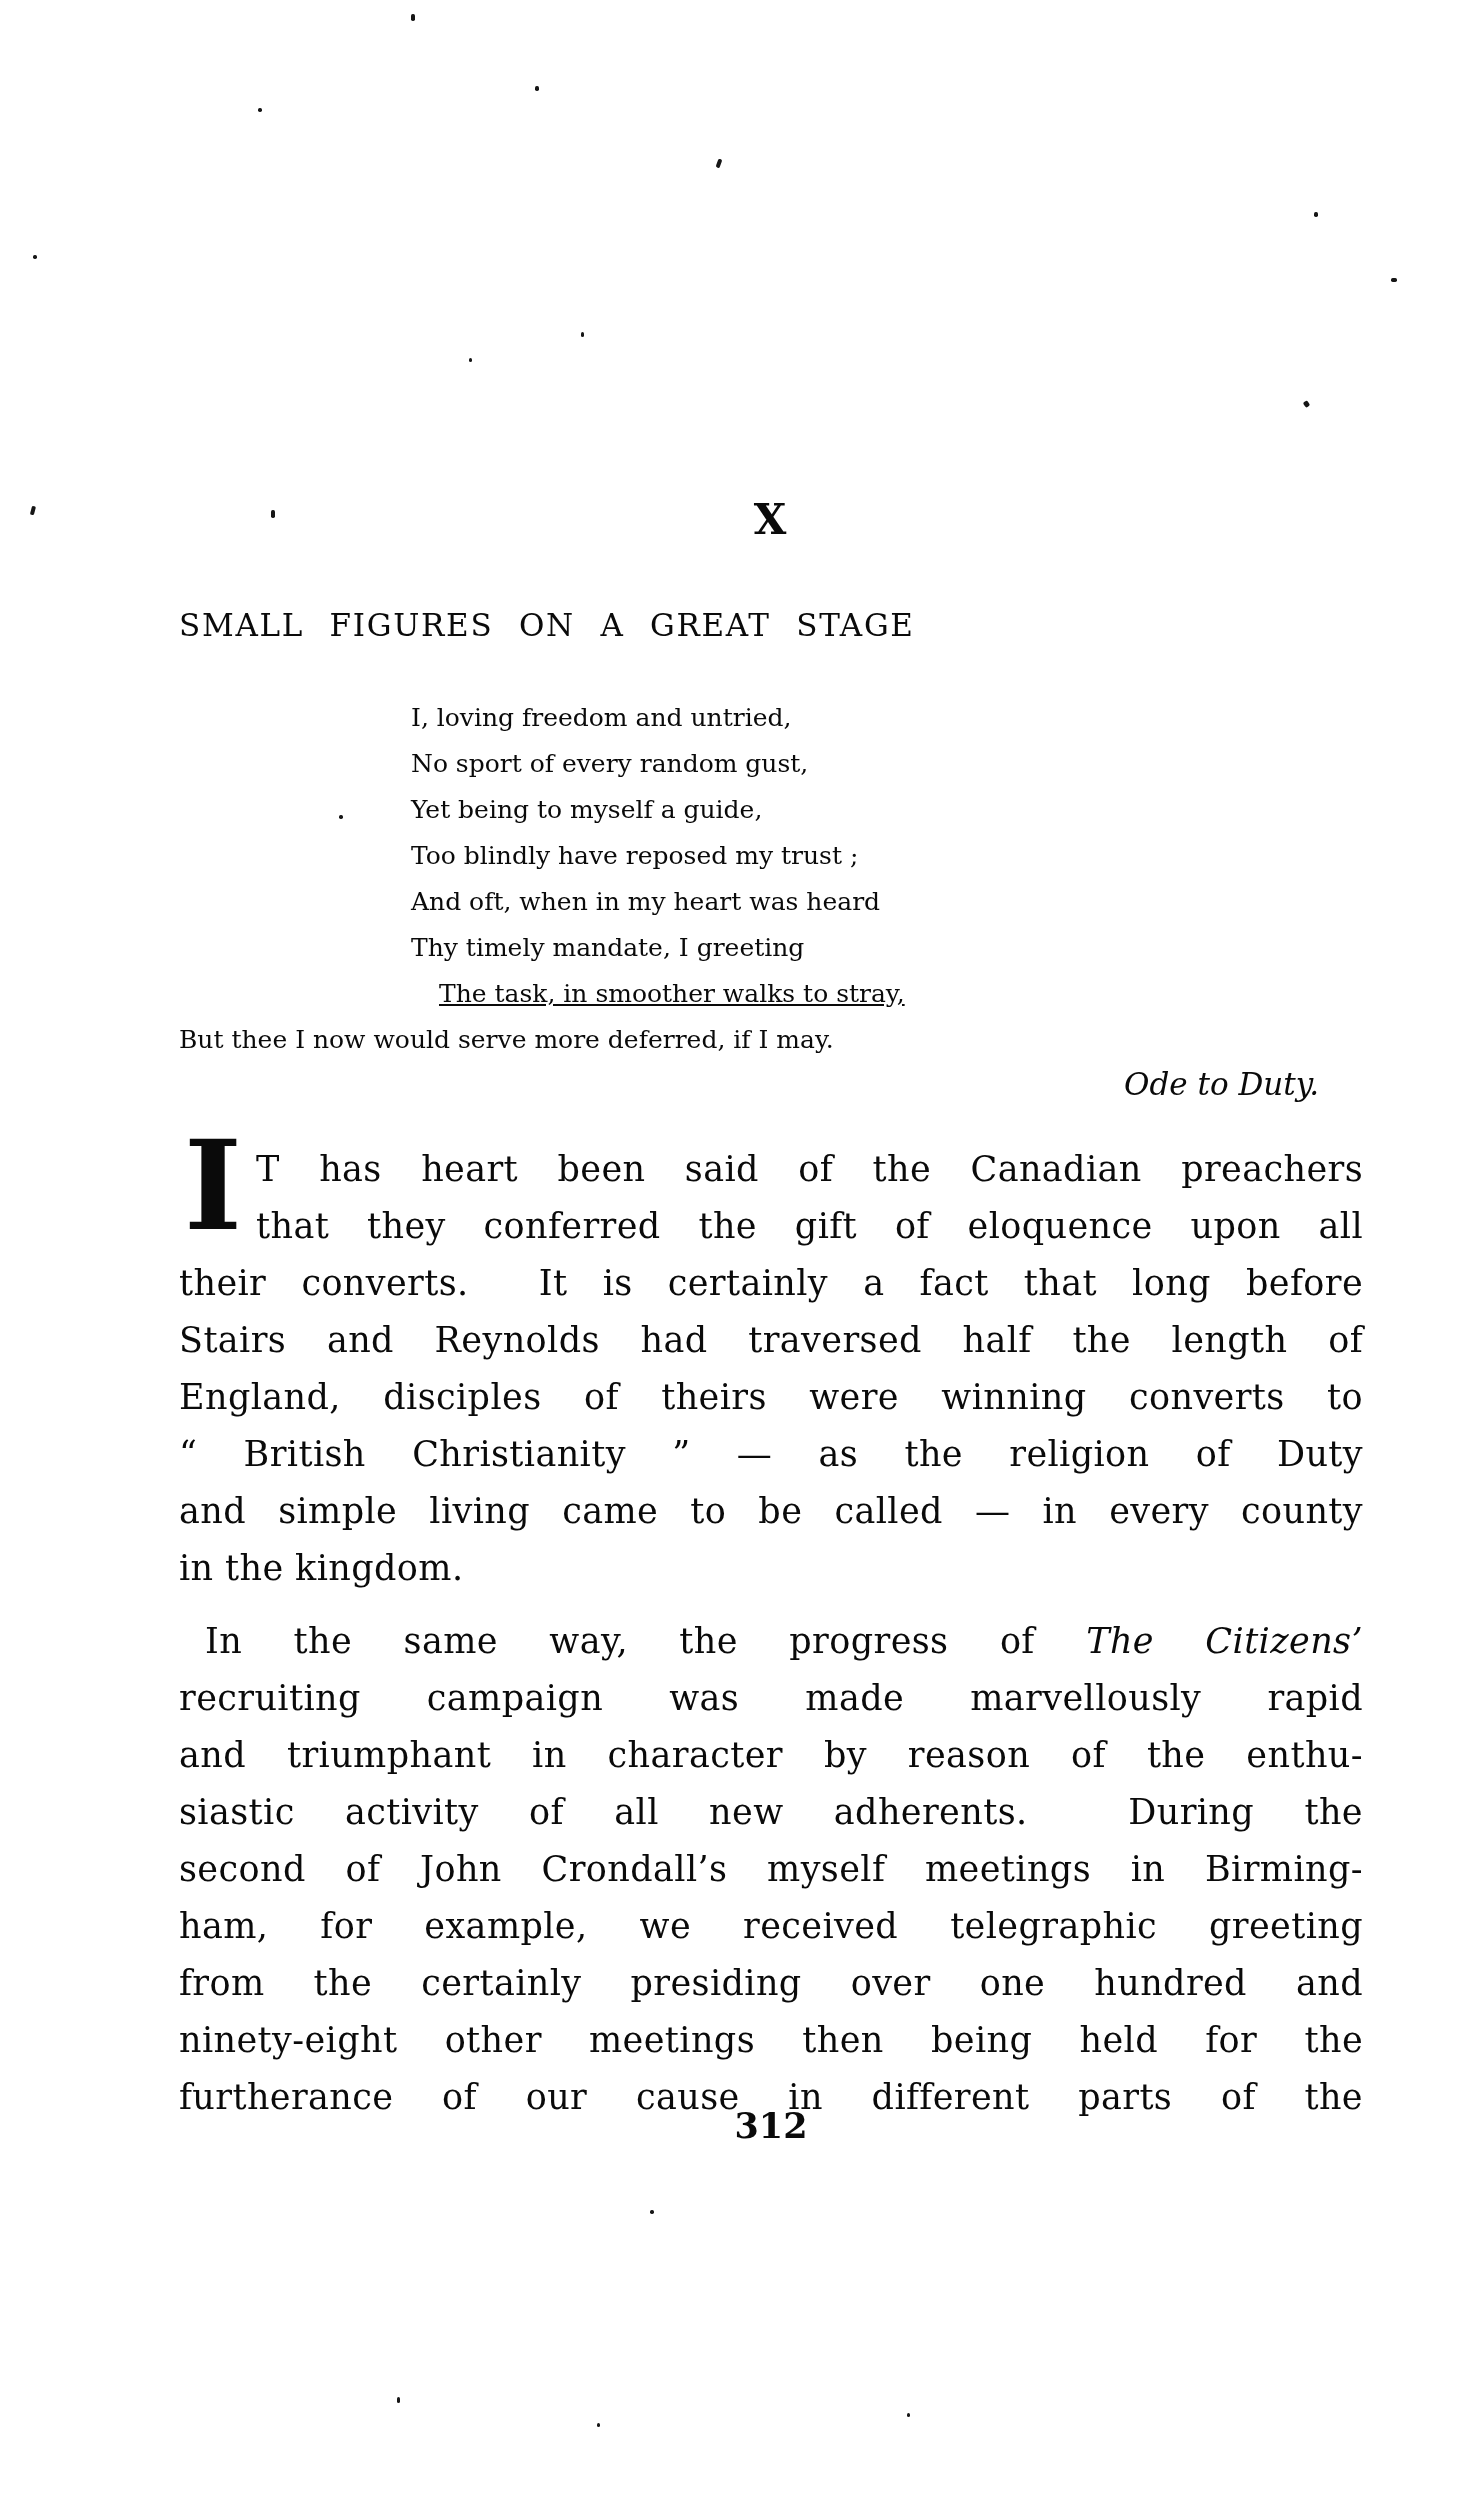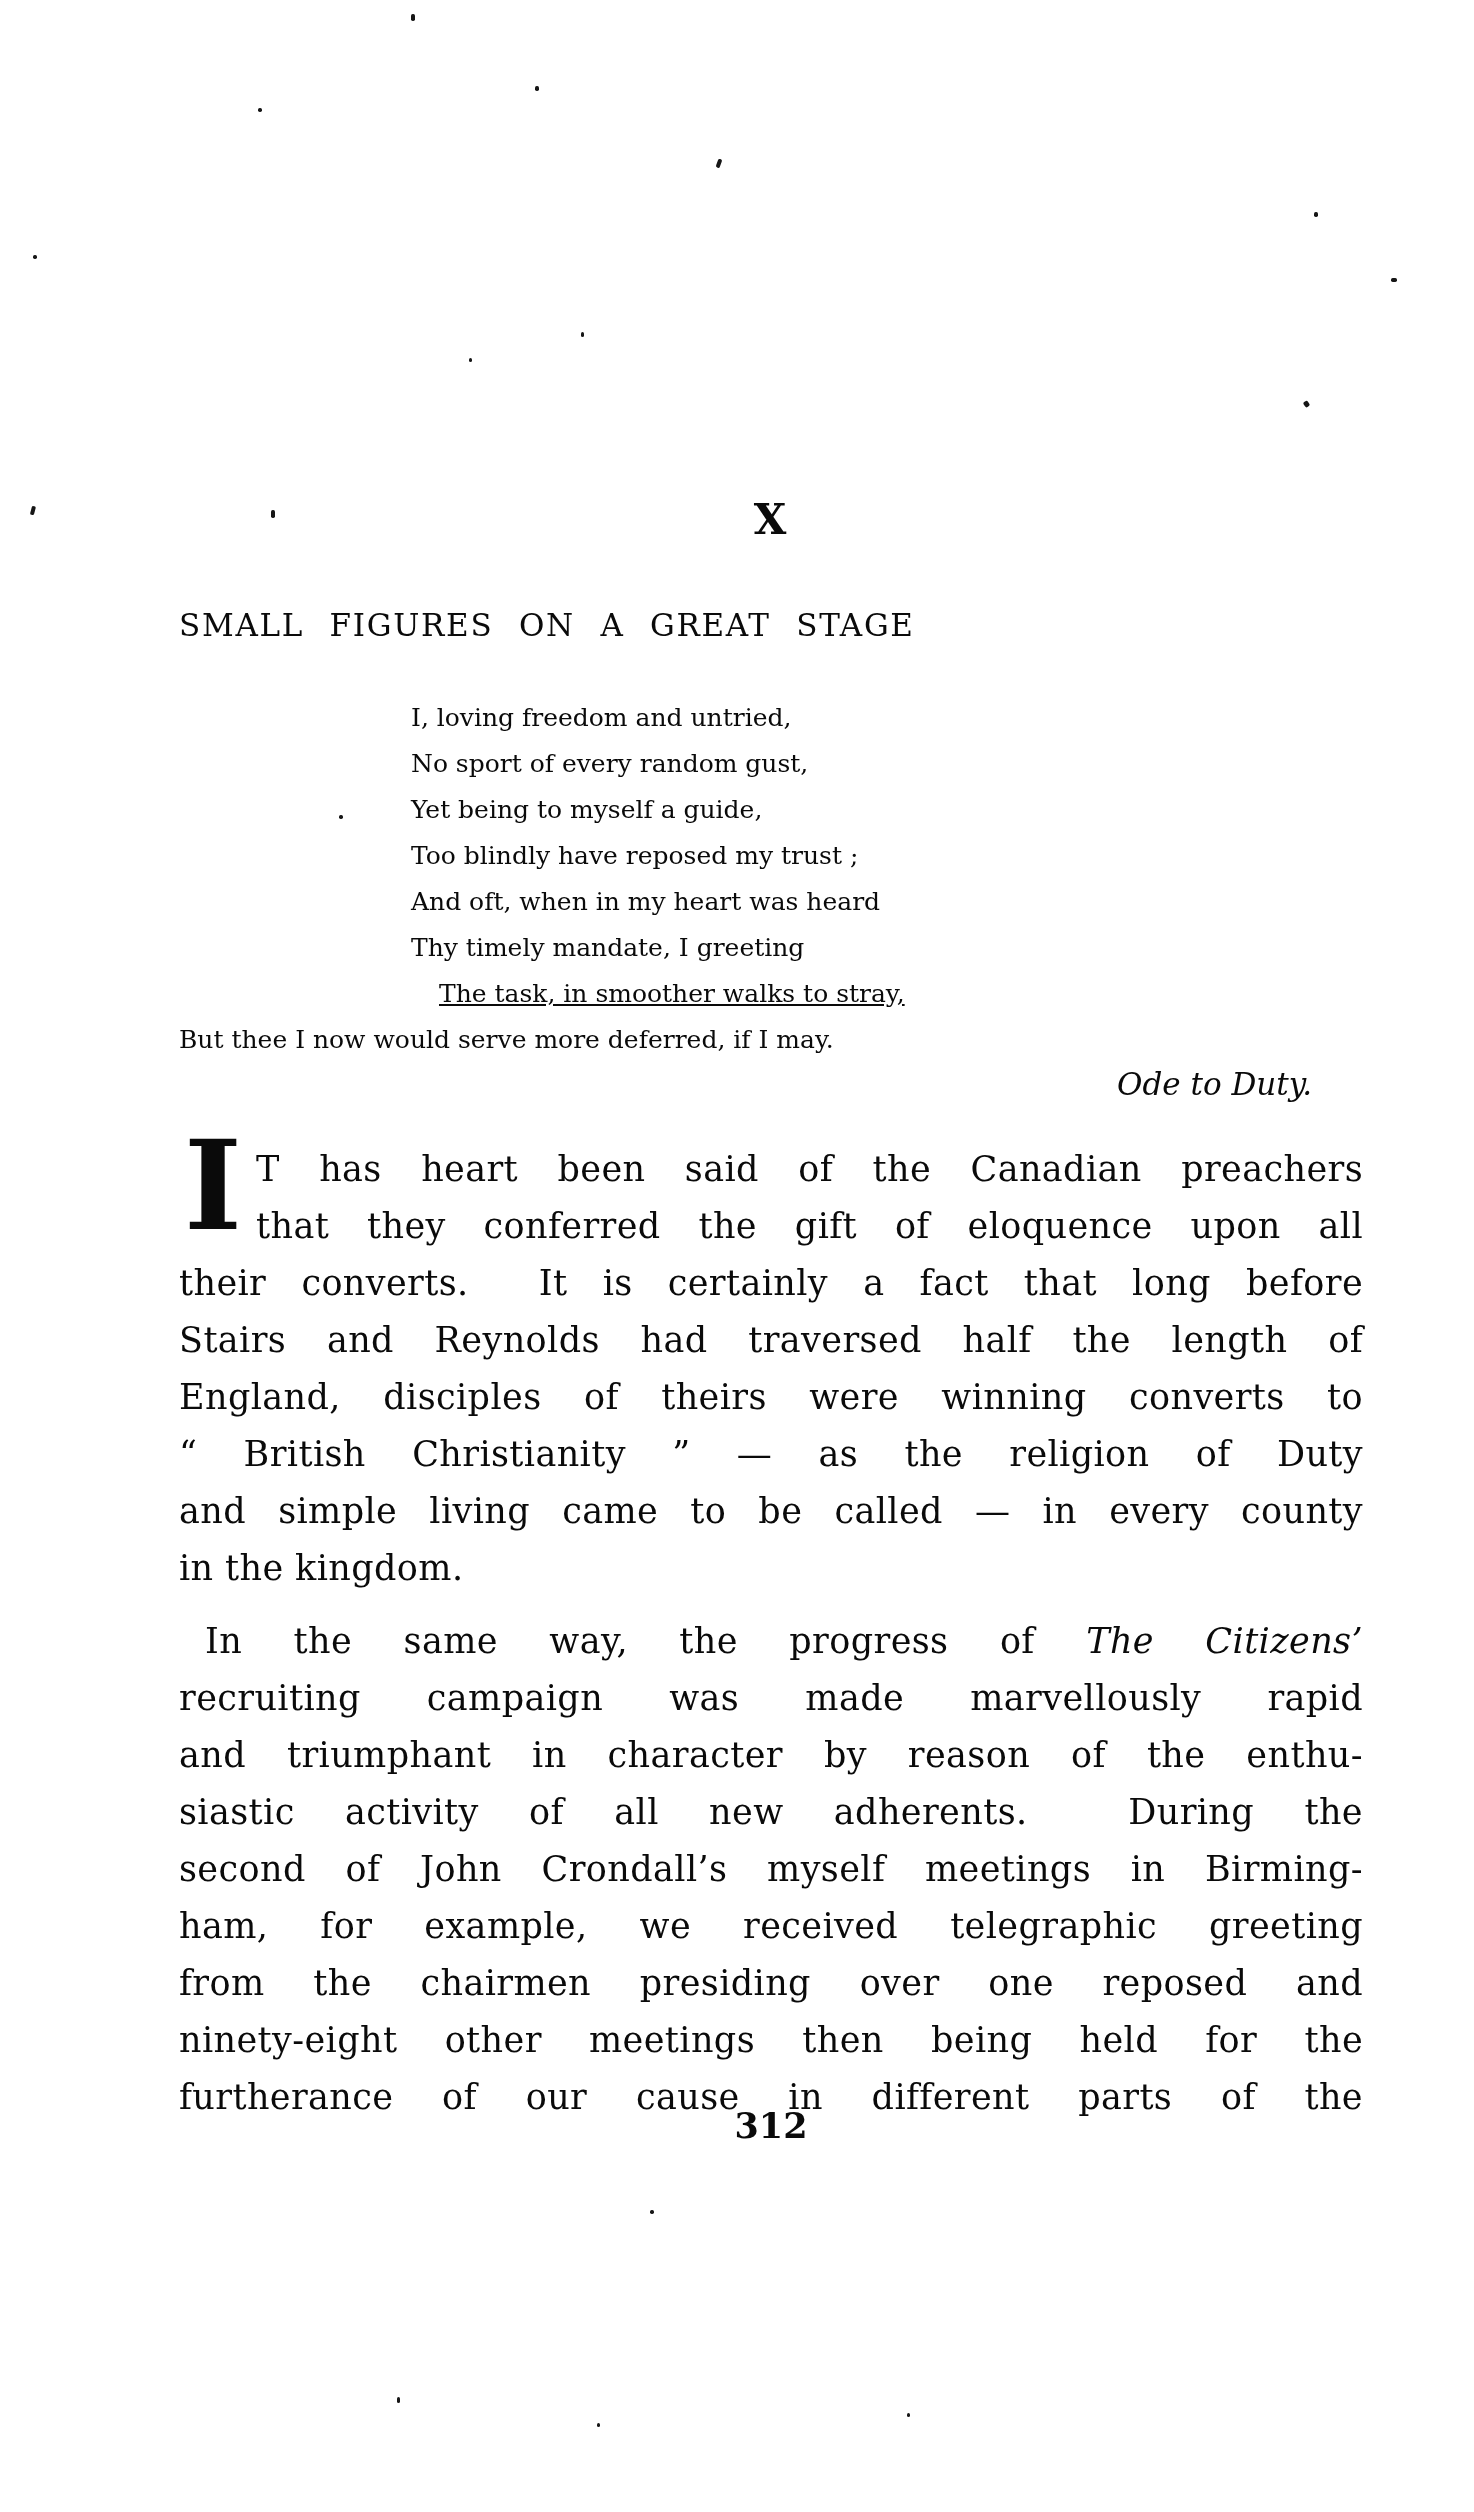--- a/index.html
+++ b/index.html
@@ -21,21 +21,21 @@
     letter-spacing:1.7px; word-spacing:14px; white-space:nowrap;
   }
   .poem {
     position:absolute; left:411px; top:695px;
     font-size:25px;
   }
   .poem .pline { height:46px; line-height:46px; white-space:nowrap; }
   .poem .pline:nth-child(7) { padding-left:28px;text-decoration:underline; }
   .poem .pline:nth-child(8) { margin-left:-232px; }
   .attribution {
-    position:absolute; left:189px; top:1066px; width:1184px;
+    position:absolute; left:196px; top:1066px; width:1184px;
     box-sizing:border-box; padding-right:61px;
     text-align:right; font-style:italic; font-size:31px;
   }
   .dropcap {
     position:absolute; left:184px; top:1124px;
     font-size:124px; line-height:1; font-weight:bold;
   }
   .bodytext {
     position:absolute; left:179px; top:1141px; width:1184px;
     font-size:35px; letter-spacing:0.4px;
@@ -89,21 +89,21 @@
         <div class="bline p1">and simple living came to be called — in every county</div>
         <div class="bline p1">in the kingdom.</div>
       </div>
     <div class="para">
         <div class="bline p2"><span class="">In the same way, the progress of </span><span class="it">The Citizens’</span></div>
         <div class="bline p2">recruiting campaign was made marvellously rapid</div>
         <div class="bline p2">and triumphant in character by reason of the enthu-</div>
         <div class="bline p2">siastic activity of all new adherents.&nbsp; During the</div>
         <div class="bline p2">second of John Crondall’s myself meetings in Birming-</div>
         <div class="bline p2">ham, for example, we received telegraphic greeting</div>
-        <div class="bline p2">from the chairmen presiding over one reposed and</div>
+        <div class="bline p2">from the certainly presiding over one hundred and</div>
         <div class="bline p2">ninety-eight other meetings then being held for the</div>
         <div class="bline p2">furtherance of our cause in different parts of the</div>
       </div>
   </div>
 
   <div class="page-number">312</div>
 
   <div class="speck" style="left:411px;top:14px;width:3.5px;height:7px;"></div>
   <div class="speck" style="left:535px;top:86px;width:3.5px;height:5.2px;"></div>
   <div class="speck" style="left:258px;top:108px;width:3.5px;height:4.4px;"></div>

